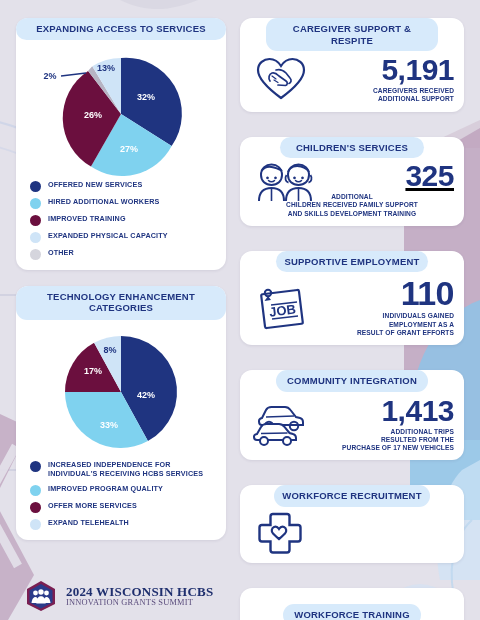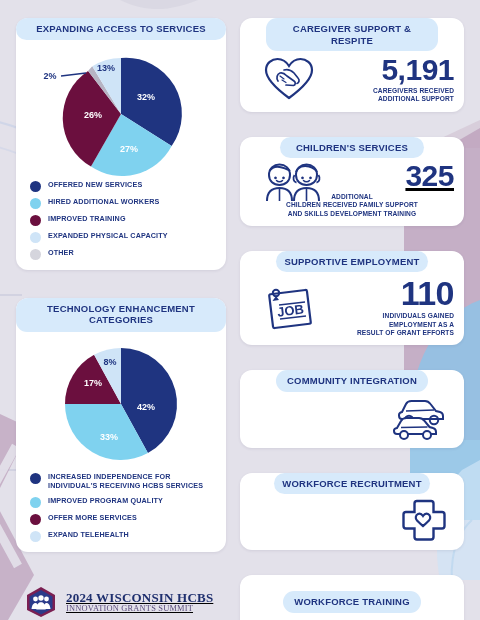--- a/index.html
+++ b/index.html
@@ -10,21 +10,21 @@
     position:relative;
     overflow:hidden;
   }
   
   .bg { position:absolute; inset:0; overflow:hidden; z-index:0; }
   .bg svg { position:absolute; inset:0; }
 
   
   .page { position:relative; z-index:2; width:480px; height:620px; padding:18px 16px 8px 16px;
           display:flex; gap:14px; }
-  .col-left  { width:210px; display:flex; flex-direction:column; gap:28px; }
+  .col-left  { width:210px; display:flex; flex-direction:column; gap:16px; }
   .col-right { width:224px; display:flex; flex-direction:column; gap:25px; }
 
   
   .card {
     background:#ffffff;
     border-radius:12px;
     position:relative;
     box-shadow:0 1px 3px rgba(60,50,90,.10);
   }
   .pill {
@@ -46,32 +46,32 @@
   .chart-card { padding:0 0 10px 0; }
   .chart-card .pill { margin:-0px 0 0 0; border-radius:12px 12px 11px 11px; }
   .pie-wrap { display:flex; justify-content:center; padding:8px 0 2px; position:relative; }
   .legend { padding:2px 10px 0 14px; display:flex; flex-direction:column; gap:5px; }
   .legend-row { display:flex; align-items:flex-start; gap:7px; }
   .swatch { width:11px; height:11px; border-radius:50%; flex:0 0 auto; margin-top:1px; }
   .legend-label { font-size:7.2px; font-weight:bold; color:#1f3480; letter-spacing:.15px; line-height:1.35; }
 
   
   .stat-card { padding:0 0 8px; }
-  .stat-body { display:flex; align-items:center; padding:4px 10px 0 18px; gap:4px;justify-content:flex-end; }
+  .stat-body { display:flex; align-items:center; padding:4px 10px 0 10px; gap:4px; }
   .stat-icon { flex:0 0 auto; width:62px; display:flex; align-items:center; justify-content:center; }
   .stat-text { flex:1; display:flex; flex-direction:column; align-items:flex-end; }
   .stat-num { font-size:27px; font-weight:bold; color:#1f3480; line-height:1; letter-spacing:-.5px; }
   .stat-desc { font-size:6.6px; font-weight:bold; color:#1f3480; text-align:right; line-height:1.25;
                letter-spacing:.1px; margin-top:2px; }
   .stat-card.wide .stat-desc { text-align:center; }
   .stat-card.wide .stat-text { align-items:center;text-decoration:underline; }
 
   
   .footer { margin-top:auto; display:flex; align-items:center; gap:8px; padding:6px 0 0 8px; }
-  .footer-text { display:flex; flex-direction:column;text-decoration:underline; }
+  .footer-text { display:flex; flex-direction:column; }
   .footer-line1 { font-family:"Liberation Serif", serif; font-weight:bold; font-size:13px;
                   color:#1f2f6e; letter-spacing:.2px; line-height:1.05; }
   .footer-line2 { font-family:"Liberation Serif", serif; font-size:8.4px; color:#5b4d7d;
                   letter-spacing:.2px; line-height:1.1; }
   .pct { font-size:9px; font-weight:bold; }
 </style>
 </head>
 <body>
 
 <div class="bg">
@@ -291,20 +291,26 @@
             <path d="M10 16 L 14 8 C 15 6, 17 5, 19.5 5 L 33 5 C 35.5 5, 37 6, 38.5 8 L 44 15 L 48 16 C 50 16.5, 51 18, 51 20 L 51 23 L 10 23 C 8 23, 7 21.5, 7 19.5 L 7 19 C 7 17.5, 8.5 16.3, 10 16 Z" fill="none" stroke="#1f3480" stroke-width="2"></path>
             <path d="M14 15 L 42 14" stroke="#1f3480" stroke-width="1.5"></path>
             <circle cx="17" cy="24" r="4.2" fill="none" stroke="#1f3480" stroke-width="2"></circle>
             <circle cx="42" cy="24" r="4.2" fill="none" stroke="#1f3480" stroke-width="2"></circle>
             <path d="M5 32 L 9 25 C 10 23, 12 22, 14.5 22 L 27 22 C 29.5 22, 31 23, 32.5 25 L 37.5 31 L 41 32 C 43 32.5, 44 34, 44 36 L 44 38 L 5 38 C 3 38, 2 36.5, 2 35 L 2 34.5 C 2 33.3, 3.5 32.3, 5 32 Z" fill="#ffffff" stroke="#1f3480" stroke-width="2"></path>
             <path d="M9 31.5 L 35.5 31" stroke="#1f3480" stroke-width="1.5"></path>
             <circle cx="12" cy="39" r="4" fill="#ffffff" stroke="#1f3480" stroke-width="2"></circle>
             <circle cx="35" cy="39" r="4" fill="#ffffff" stroke="#1f3480" stroke-width="2"></circle>
           </svg>
         </div>
+        <div class="stat-text">
+          <span class="stat-num" style="font-size:30px">1,413</span>
+          <span class="stat-desc" style="white-space:pre-line">ADDITIONAL TRIPS
+RESULTED FROM THE
+PURCHASE OF 17 NEW VEHICLES</span>
+        </div>
       </div>
     </div>
 
     <div class="card stat-card">
       <div class="pill" style="margin:0 auto; width:70%;">WORKFORCE RECRUITMENT</div>
       <div class="stat-body">
         <div class="stat-icon" style="width:60px">
           <svg width="48" height="44" viewBox="0 0 48 44">
             <path d="M17 3 L 31 3 C 32.5 3, 33.5 4, 33.5 5.5 L 33.5 14 L 42 14 C 43.5 14, 44.5 15, 44.5 16.5 L 44.5 28 C 44.5 29.5, 43.5 30.5, 42 30.5 L 33.5 30.5 L 33.5 39 C 33.5 40.5, 32.5 41.5, 31 41.5 L 17 41.5 C 15.5 41.5, 14.5 40.5, 14.5 39 L 14.5 30.5 L 6 30.5 C 4.5 30.5, 3.5 29.5, 3.5 28 L 3.5 16.5 C 3.5 15, 4.5 14, 6 14 L 14.5 14 L 14.5 5.5 C 14.5 4, 15.5 3, 17 3 Z" fill="none" stroke="#1f3480" stroke-width="2.4"></path>
             <path d="M29 22.5 C 25 26.5, 23 28, 23 28 C 23 28, 21 26.5, 17 22.5 C 15 20.5, 15.5 17, 18 16 C 20 15.2, 22 16.5, 23 18 C 24 16.5, 26 15.2, 28 16 C 30.5 17, 31 20.5, 29 22.5 Z" fill="none" stroke="#1f3480" stroke-width="2.2"></path>

